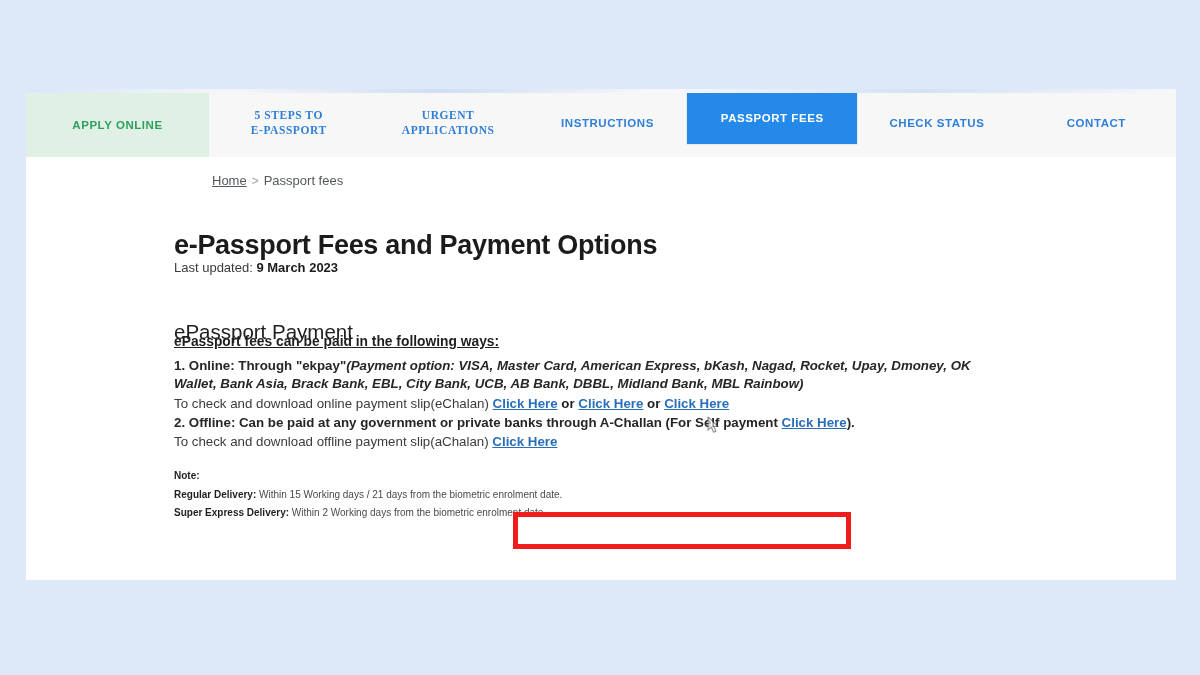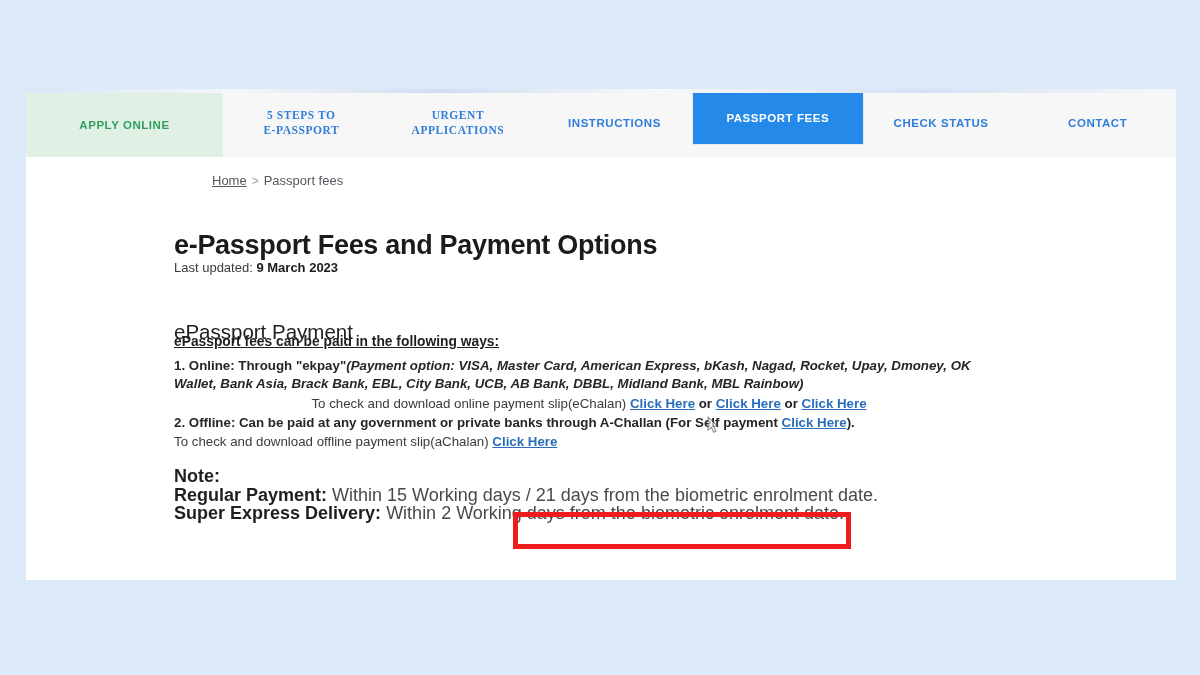--- a/index.html
+++ b/index.html
@@ -66,21 +66,21 @@
     line-height: 15px;
     color: #2f7ed8;
     text-transform: uppercase;
     user-select: none;
     box-sizing: border-box;
     padding: 0 4px;
   }
   .tab .two-line { display: block; font-family: Liberation Serif, serif; }
 
   .tab.apply {
-    width: 197px;
+    width: 183px;
     background: #e1f0e5;
     color: #2f9e5e;
     margin-top: 4px;
     height: 64px;
   }
   .tab.plain { flex: 1 1 0; background: transparent; }
 
   .tab.active {
     background: #2489e8;
     color: #ffffff;
@@ -164,37 +164,37 @@
     position: absolute;
     left: 148px;
     font-size: 13.3px;
     color: #3b3b3b;
     line-height: 18.4px;
   }
 
   #online-line { top: 200px; width: 830px; font-weight: bold; color: #262626; }
   #online-line .ital { font-style: italic; font-weight: bold; }
 
-  #echalan-line { top: 238px; width: 830px; white-space: nowrap; text-align: center; }
+  #echalan-line { top: 238px; width: 830px; white-space: nowrap; }
   #offline-line { top: 257px; width: 830px; font-weight: bold; color: #262626; white-space: nowrap; }
   #achalan-line { top: 276px; width: 830px; white-space: nowrap; }
 
   a.cta {
     color: #2a6ebb;
     text-decoration: underline;
     font-weight: bold;
   }
   #offline-line a.cta { font-weight: bold; }
   .orword { font-weight: bold; color: #1f1f1f; }
 
   #note-block {
     position: absolute;
     left: 148px;
     top: 310px;
-    font-size: 18px;
+    font-size: 10px;
     color: #4a4a4a;
     line-height: 18.6px;
     white-space: nowrap;
   }
   #note-block .nb { font-weight: bold; color: #1f1f1f; }
 
   
   #red-box {
     position: absolute;
     left: 487px;
@@ -281,21 +281,21 @@
       <div class="body-block" id="online-line"><span>1. Online: Through "ekpay"</span><span class="ital">(Payment option: VISA, Master Card, American Express, bKash, Nagad, Rocket, Upay, Dmoney, OK Wallet, Bank Asia, Brack Bank, EBL, City Bank, UCB, AB Bank, DBBL, Midland Bank, MBL Rainbow)</span></div>
 
       <div class="body-block" id="echalan-line"><span>To check and download online payment slip(eChalan)</span>&nbsp;<a class="cta" href="#">Click Here</a> <span class="orword">or</span> <a class="cta" href="#">Click Here</a> <span class="orword">or</span> <a class="cta" href="#">Click Here</a></div>
 
       <div class="body-block" id="offline-line"><span>2. Offline: Can be paid at any government or private banks through A-Challan (For Self payment</span> <a class="cta" href="#">Click Here</a><span>).</span></div>
 
       <div class="body-block" id="achalan-line"><span>To check and download offline payment slip(aChalan)</span> <a class="cta" href="#">Click Here</a></div>
 
       <div id="note-block">
         <div><span class="nb">Note:</span></div>
-        <div><span class="nb">Regular Payment:</span> <span>Within 15 Working days / 21 days from the biometric enrolment date.</span></div>
+        <div><span class="nb">Regular Delivery:</span> <span>Within 15 Working days / 21 days from the biometric enrolment date.</span></div>
         <div><span class="nb">Super Express Delivery:</span> <span>Within 2 Working days from the biometric enrolment date.</span></div>
       </div>
 
     </div>
 
     <div id="red-box"></div>
 
     <div id="cursor">
       <svg width="13" height="18" viewBox="0 0 13 18" xmlns="http://www.w3.org/2000/svg">
         <path d="M1 1 L1 14.2 L4.3 11.1 L6.6 16.2 L8.9 15.2 L6.7 10.3 L11 10.3 Z" fill="#ffffff" stroke="#4a4a4a" stroke-width="1.1" stroke-linejoin="round"></path>

